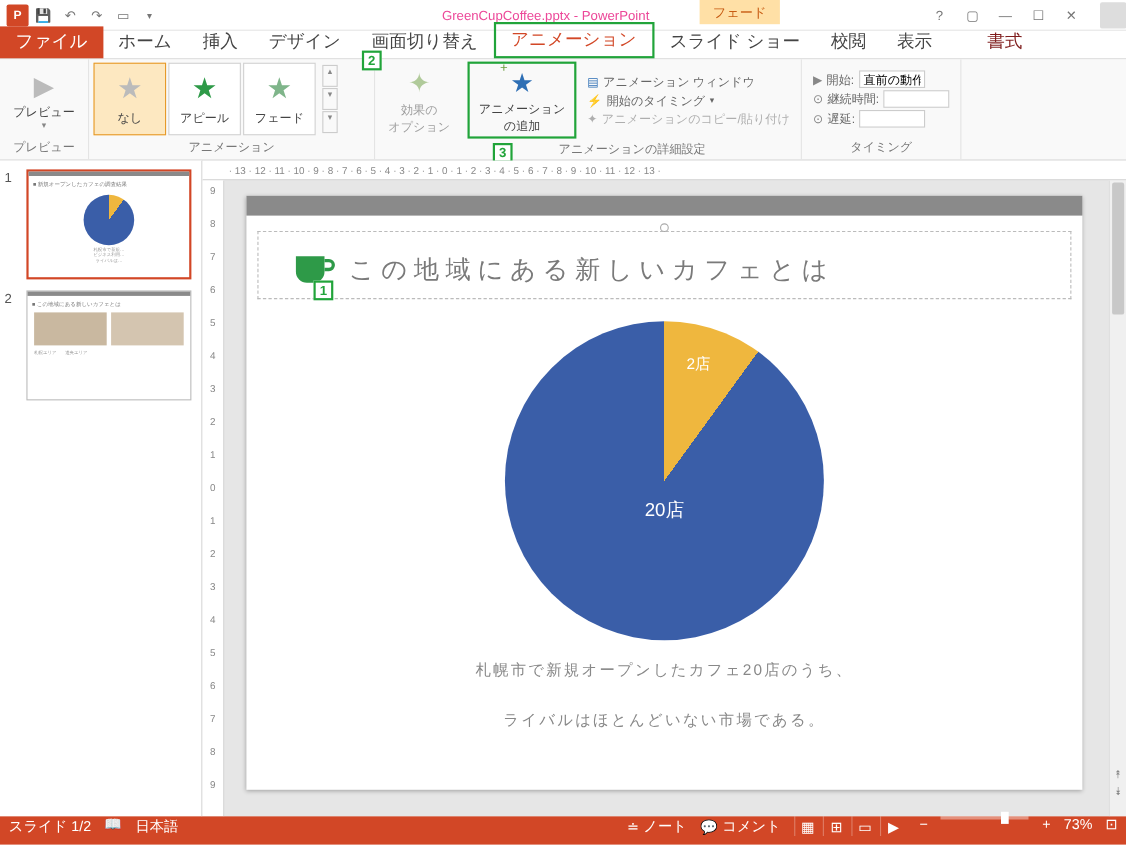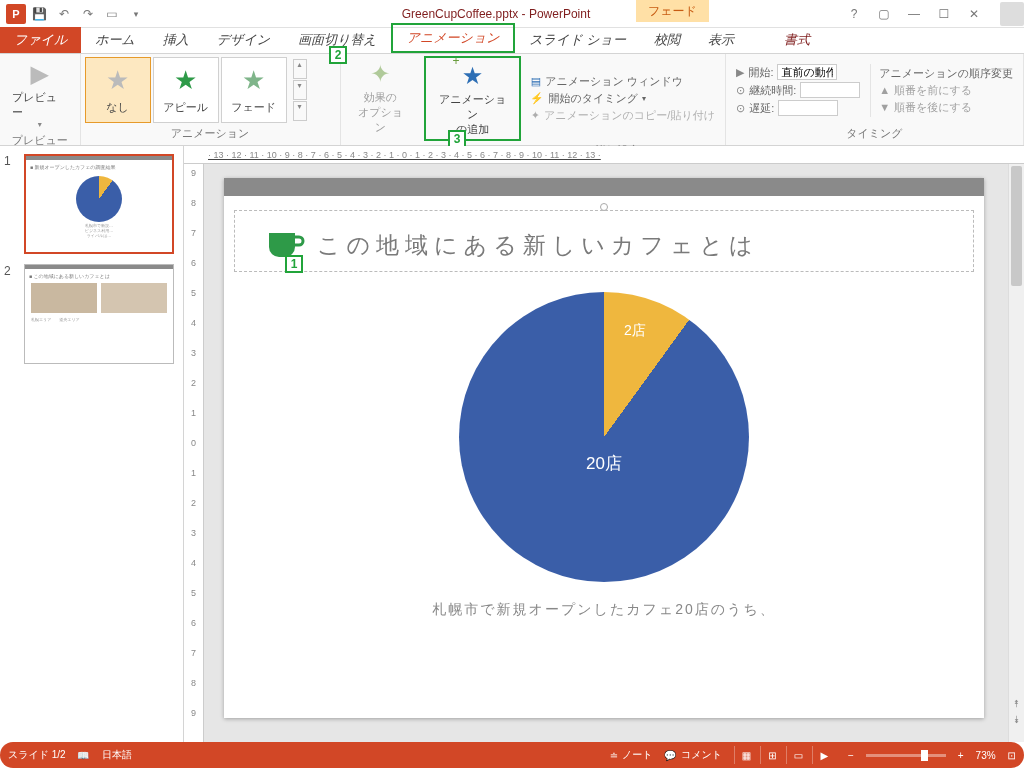--- a/index.html
+++ b/index.html
@@ -1,26 +1,26 @@
 <!DOCTYPE html>
 <html><head>
 <meta charset="utf-8">
 <style>
 * { box-sizing: border-box; margin: 0; padding: 0; font-family: "Meiryo UI", "Segoe UI", sans-serif; }
 body { width: 1024px; height: 768px; background: #fff; overflow: hidden; font-size: 12px; color: #444; }
 .titlebar { height: 28px; background: #fff; display: flex; align-items: center; border-bottom: 1px solid #e1e1e1; }
 .qat { display: flex; align-items: center; padding-left: 4px; gap: 0; }
 .qat-icon { width: 24px; height: 24px; display: flex; align-items: center; justify-content: center; color: #777; }
 .pptx-logo { width: 20px; height: 20px; background: #d24726; color: #fff; font-size: 11px; font-weight: bold; display: flex; align-items: center; justify-content: center; border-radius: 2px; }
-.title-text { flex: 1; text-align: center; font-size: 12px; color: #7f1d1d; }
+.title-text { flex: 1; text-align: center; font-size: 12px; color: #ec4899; }
 .contextual-tool { background: #ffe0a6; color: #c75b12; padding: 2px 12px; font-size: 12px; position: absolute; left: 636px; top: 0; height: 22px; display: flex; align-items: center; }
 .window-controls { display: flex; gap: 10px; padding-right: 8px; color: #777; }
 .window-controls span { width: 20px; text-align: center; }
 .tabs { height: 26px; background: #fff; display: flex; align-items: flex-end; border-bottom: 1px solid #d4d4d4; }
-.tab { padding: 4px 14px; font-size: 13px; color: #444; cursor: pointer; font-style: italic; }
+.tab { padding: 4px 14px; font-size: 16px; color: #444; cursor: pointer; }
 .tab.file { background: #d24726; color: #fff; }
 .tab.active { border: 2px solid #21a43a; color: #d24726; position: relative; }
 .tab.context { color: #7f1d1d; }
 .ribbon { height: 92px; background: #f9f9f9; border-bottom: 1px solid #d4d4d4; display: flex; }
 .ribbon-group { border-right: 1px solid #e4e4e4; padding: 2px 4px; display: flex; flex-direction: column; }
 .ribbon-group-content { flex: 1; display: flex; align-items: center; gap: 4px; }
 .ribbon-group-label { text-align: center; font-size: 11px; color: #777; padding: 2px 0; }
 .big-btn { display: flex; flex-direction: column; align-items: center; padding: 2px 8px; font-size: 11px; cursor: pointer; }
 .big-btn .icon { width: 32px; height: 32px; display: flex; align-items: center; justify-content: center; font-size: 24px; }
 .anim-gallery { display: flex; gap: 2px; }
@@ -30,34 +30,34 @@
 .small-opts { display: flex; flex-direction: column; gap: 2px; font-size: 11px; color: #666; padding: 2px 6px; }
 .small-opts .row { display: flex; align-items: center; gap: 4px; white-space: nowrap; }
 .highlighted { border: 2px solid #21a43a !important; }
 .callout-badge { position: absolute; background: #fff; border: 2px solid #21a43a; color: #21a43a; width: 18px; height: 18px; display: flex; align-items: center; justify-content: center; font-weight: bold; font-size: 12px; }
 .workspace { display: flex; height: 596px; }
 .thumbnails { width: 184px; background: #fff; border-right: 1px solid #d4d4d4; padding: 8px 4px; overflow-y: auto; }
 .thumb-item { display: flex; gap: 6px; margin-bottom: 10px; }
 .thumb-num { width: 14px; font-size: 12px; color: #555; }
 .thumb-img { width: 150px; height: 100px; border: 1px solid #bbb; background: #fff; position: relative; }
 .thumb-img.active { border: 2px solid #d24726; }
-.editor { flex: 1; background: #e6e6e6; position: relative; overflow: hidden; text-decoration: underline; }
+.editor { flex: 1; background: #e6e6e6; position: relative; overflow: hidden; }
 .ruler-h { height: 18px; background: #fff; border-bottom: 1px solid #ccc; font-size: 9px; color: #888; display: flex; align-items: center; padding-left: 24px; letter-spacing: 0; overflow: hidden; }
 .ruler-v { position: absolute; left: 0; top: 18px; width: 20px; bottom: 0; background: #fff; border-right: 1px solid #ccc; font-size: 9px; color: #888; display: flex; flex-direction: column; align-items: center; padding-top: 4px; }
 .slide-canvas { position: absolute; left: 40px; top: 32px; width: 760px; height: 540px; background: #fff; box-shadow: 0 1px 4px rgba(0,0,0,.3); }
 .slide-topbar { height: 18px; background: #8a8a8a; }
 .slide-title-row { display: flex; align-items: center; padding: 18px 30px 10px; gap: 12px; border: 1px dashed #bbb; margin: 14px 10px 0; position: relative; }
 .cup-icon { width: 40px; height: 32px; }
 .slide-title { font-size: 23px; color: #7a7a7a; letter-spacing: 6px; }
 .pie-wrap { display: flex; justify-content: center; margin-top: 20px; }
 .pie { width: 290px; height: 290px; border-radius: 50%; background: conic-gradient(#efb73e 0deg 36deg, #3a5ea8 36deg 360deg); position: relative; display: flex; align-items: center; justify-content: center; }
 .pie-label-main { color: #fff; font-size: 17px; text-align: center; position: absolute; top: 140px; }
 .pie-label-small { color: #fff; font-size: 14px; position: absolute; top: 30px; left: 165px; }
 .slide-caption { text-align: center; font-size: 14px; color: #888; line-height: 1.6; margin-top: 16px; letter-spacing: 2px; }
-.statusbar { height: 26px; background: #d24726; color: #fff; display: flex; align-items: center; font-size: 10px; padding: 0 8px; gap: 12px; border-radius: 13px; }
+.statusbar { height: 26px; background: #d24726; color: #fff; display: flex; align-items: flex-start; font-size: 13px; padding: 0 8px; gap: 12px; }
 .statusbar .spacer { flex: 1; }
 .statusbar .sb-item { display: flex; align-items: center; gap: 4px; }
 .view-btns { display: flex; gap: 2px; }
 .view-btn { width: 24px; height: 18px; display: flex; align-items: center; justify-content: center; border-left: 1px solid rgba(255,255,255,.3); }
 .zoom-slider { width: 80px; height: 3px; background: rgba(255,255,255,.4); position: relative; }
 .zoom-thumb { position: absolute; left: 55px; top: -4px; width: 7px; height: 11px; background: #fff; }
 .scrollbar-v { position: absolute; right: 0; top: 18px; width: 16px; bottom: 0; background: #f0f0f0; border-left: 1px solid #ddd; }
 .scroll-thumb-v { position: absolute; top: 2px; left: 2px; right: 2px; height: 120px; background: #c8c8c8; border-radius: 2px; }
 input.timing { width: 60px; border: 1px solid #ccc; font-size: 11px; padding: 1px 3px; }
 .account-icon { width: 24px; height: 24px; background: #ddd; border-radius: 2px; margin-left: 8px; }
@@ -187,31 +187,20 @@
           </div>
         <div class="row">
             <span style="color:#888">⊙</span>
             <span>継続時間:</span>
             <input class="timing" style="">
           </div>
         <div class="row">
             <span style="color:#888">⊙</span>
             <span>遅延:</span>
             <input class="timing" style="">
-          </div>
-      </div>
-      <div class="small-opts" style="border-left:1px solid #e4e4e4;padding-left:8px">
-        <div class="row">アニメーションの順序変更</div>
-        <div class="row" style="opacity:.6">
-            <span>▲</span>
-            <span>順番を前にする</span>
-          </div>
-        <div class="row" style="opacity:.6">
-            <span>▼</span>
-            <span>順番を後にする</span>
           </div>
       </div>
     </div>
     <div class="ribbon-group-label">タイミング</div>
   </div>
 </div>
 
 <div class="workspace">
   <div class="thumbnails">
     <div class="thumb-item">
@@ -276,20 +265,21 @@
         <div class="pie">
           <div class="pie-label-small">2店</div>
           <div class="pie-label-main">
             <br><span>20店</span>
           </div>
         </div>
       </div>
       <div class="slide-caption">
         <span>札幌市で新規オープンしたカフェ20店のうち、</span><br>
         <br>
+        <span>ライバルはほとんどいない市場である。</span>
       </div>
     </div>
 
     <div class="scrollbar-v">
       <div class="scroll-thumb-v"></div>
       <div style="position:absolute;bottom:32px;left:0;right:0;text-align:center;font-size:10px;color:#888">⯭</div>
       <div style="position:absolute;bottom:16px;left:0;right:0;text-align:center;font-size:10px;color:#888">⯯</div>
     </div>
   </div>
 </div>

